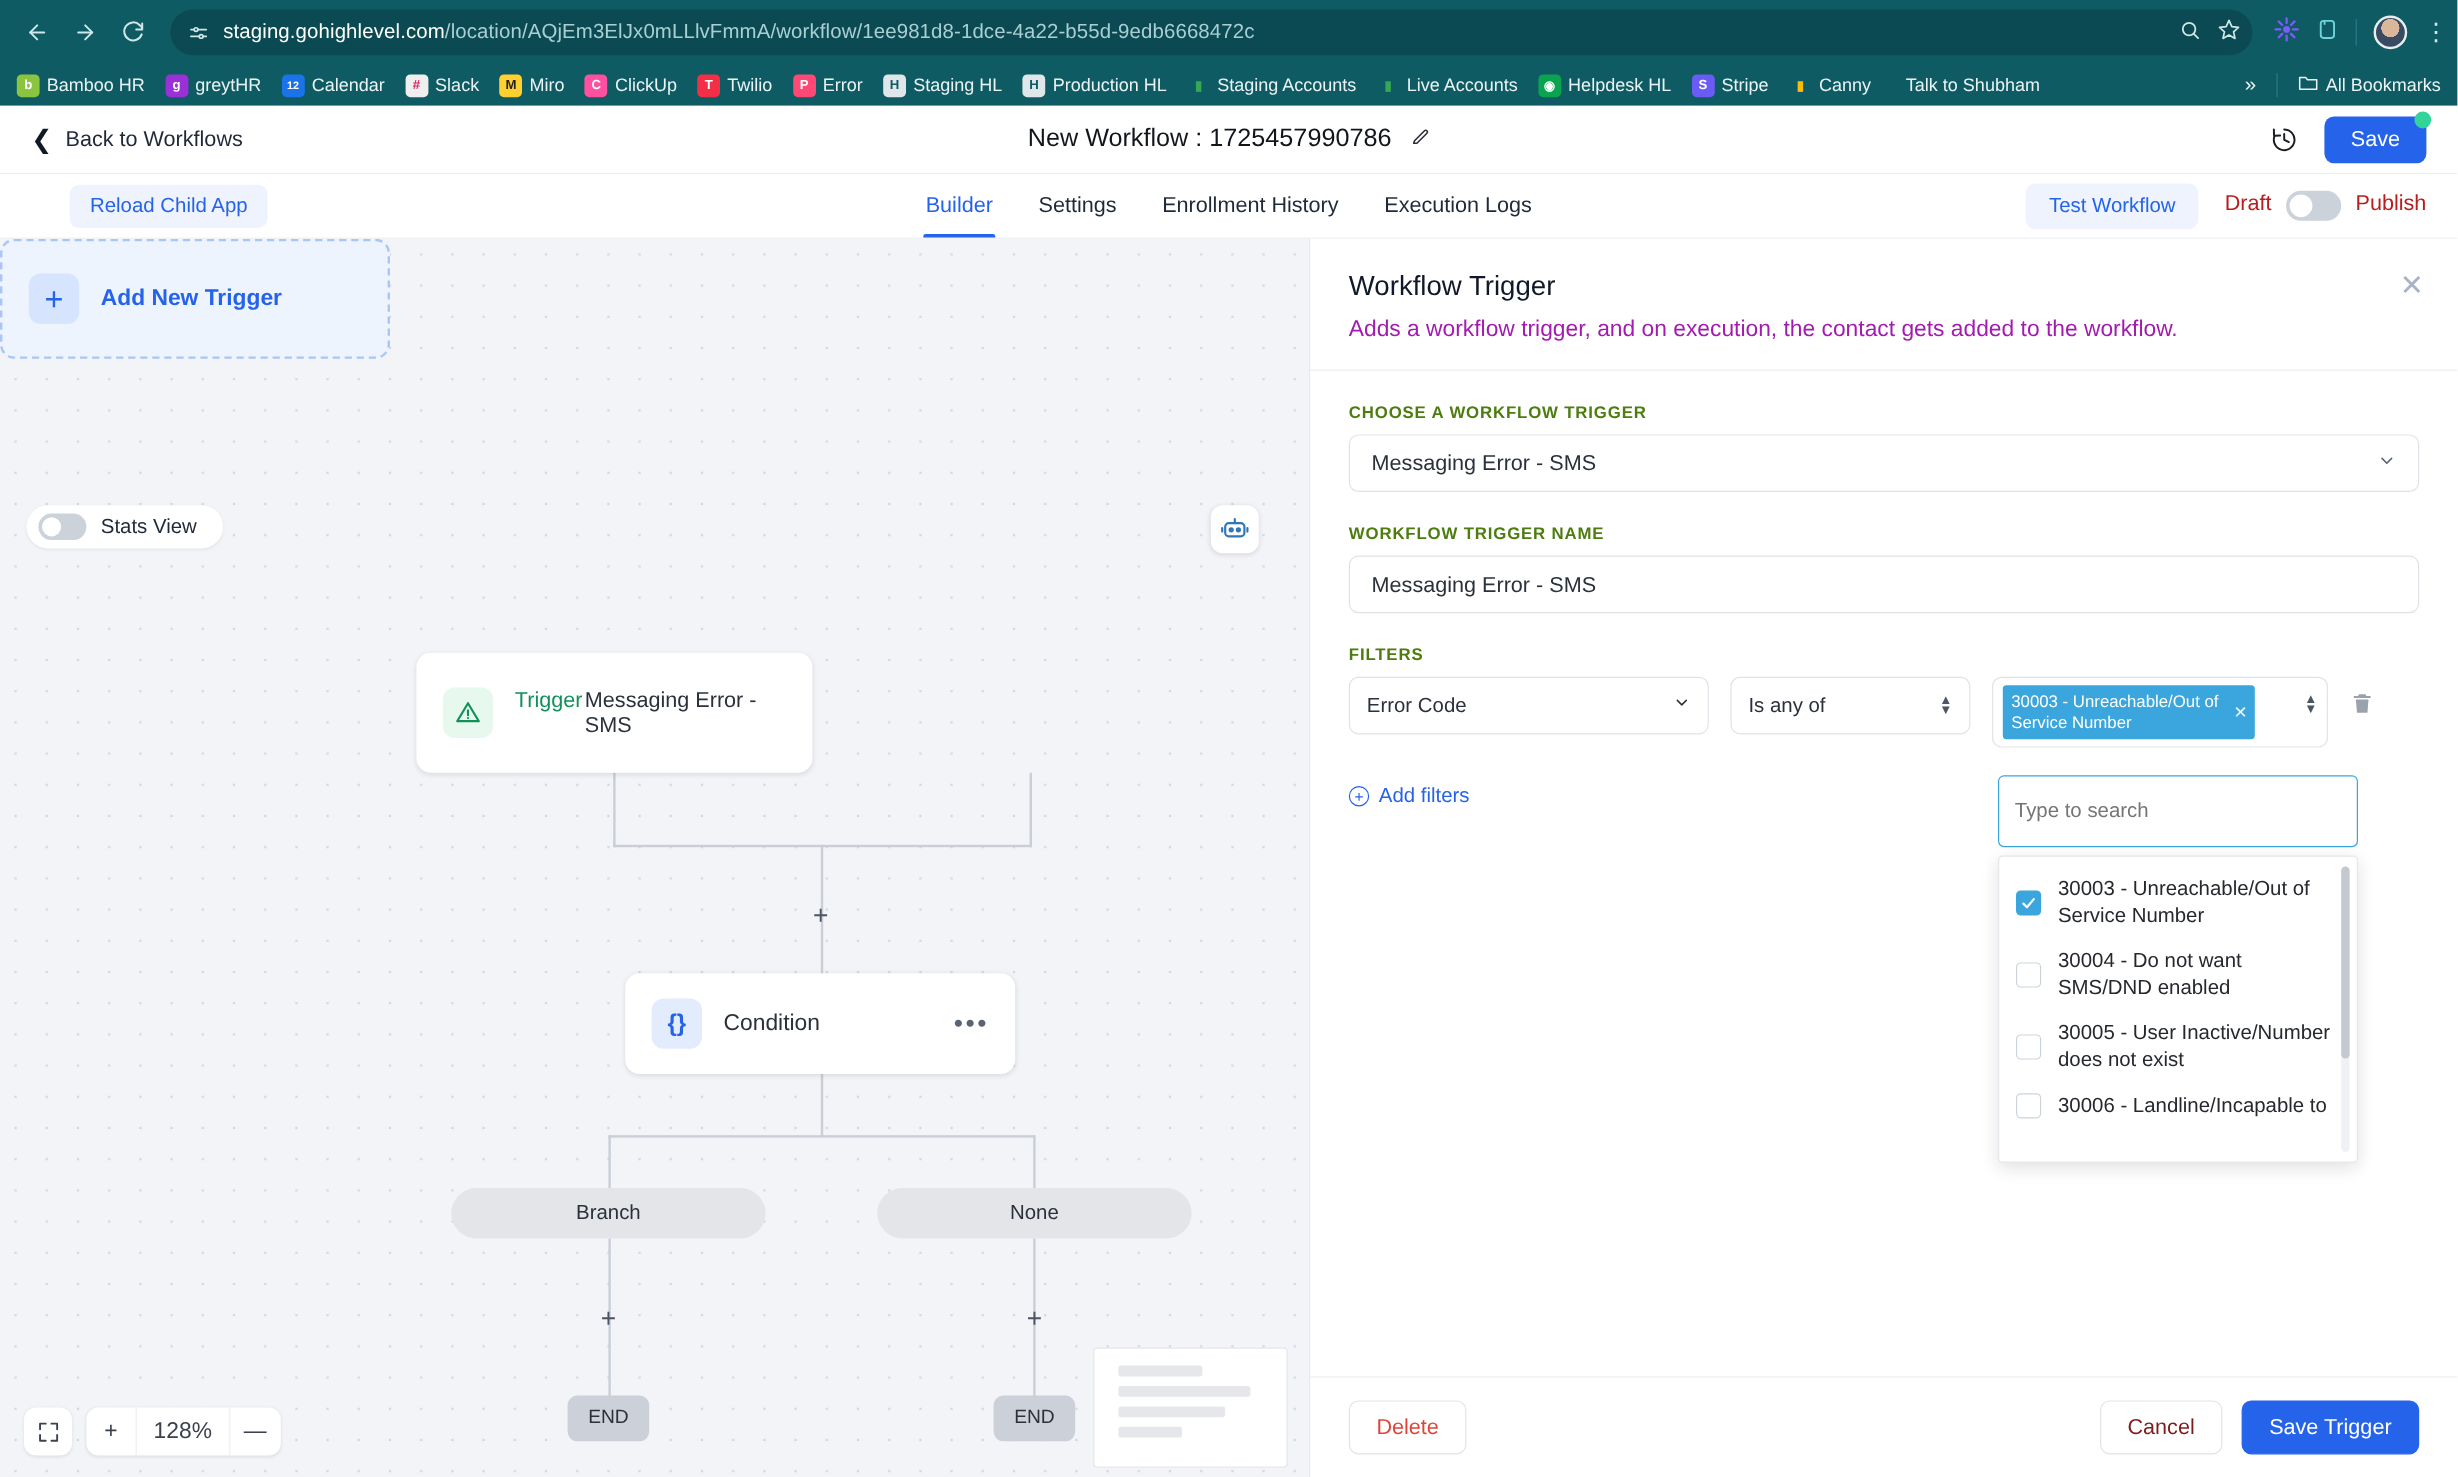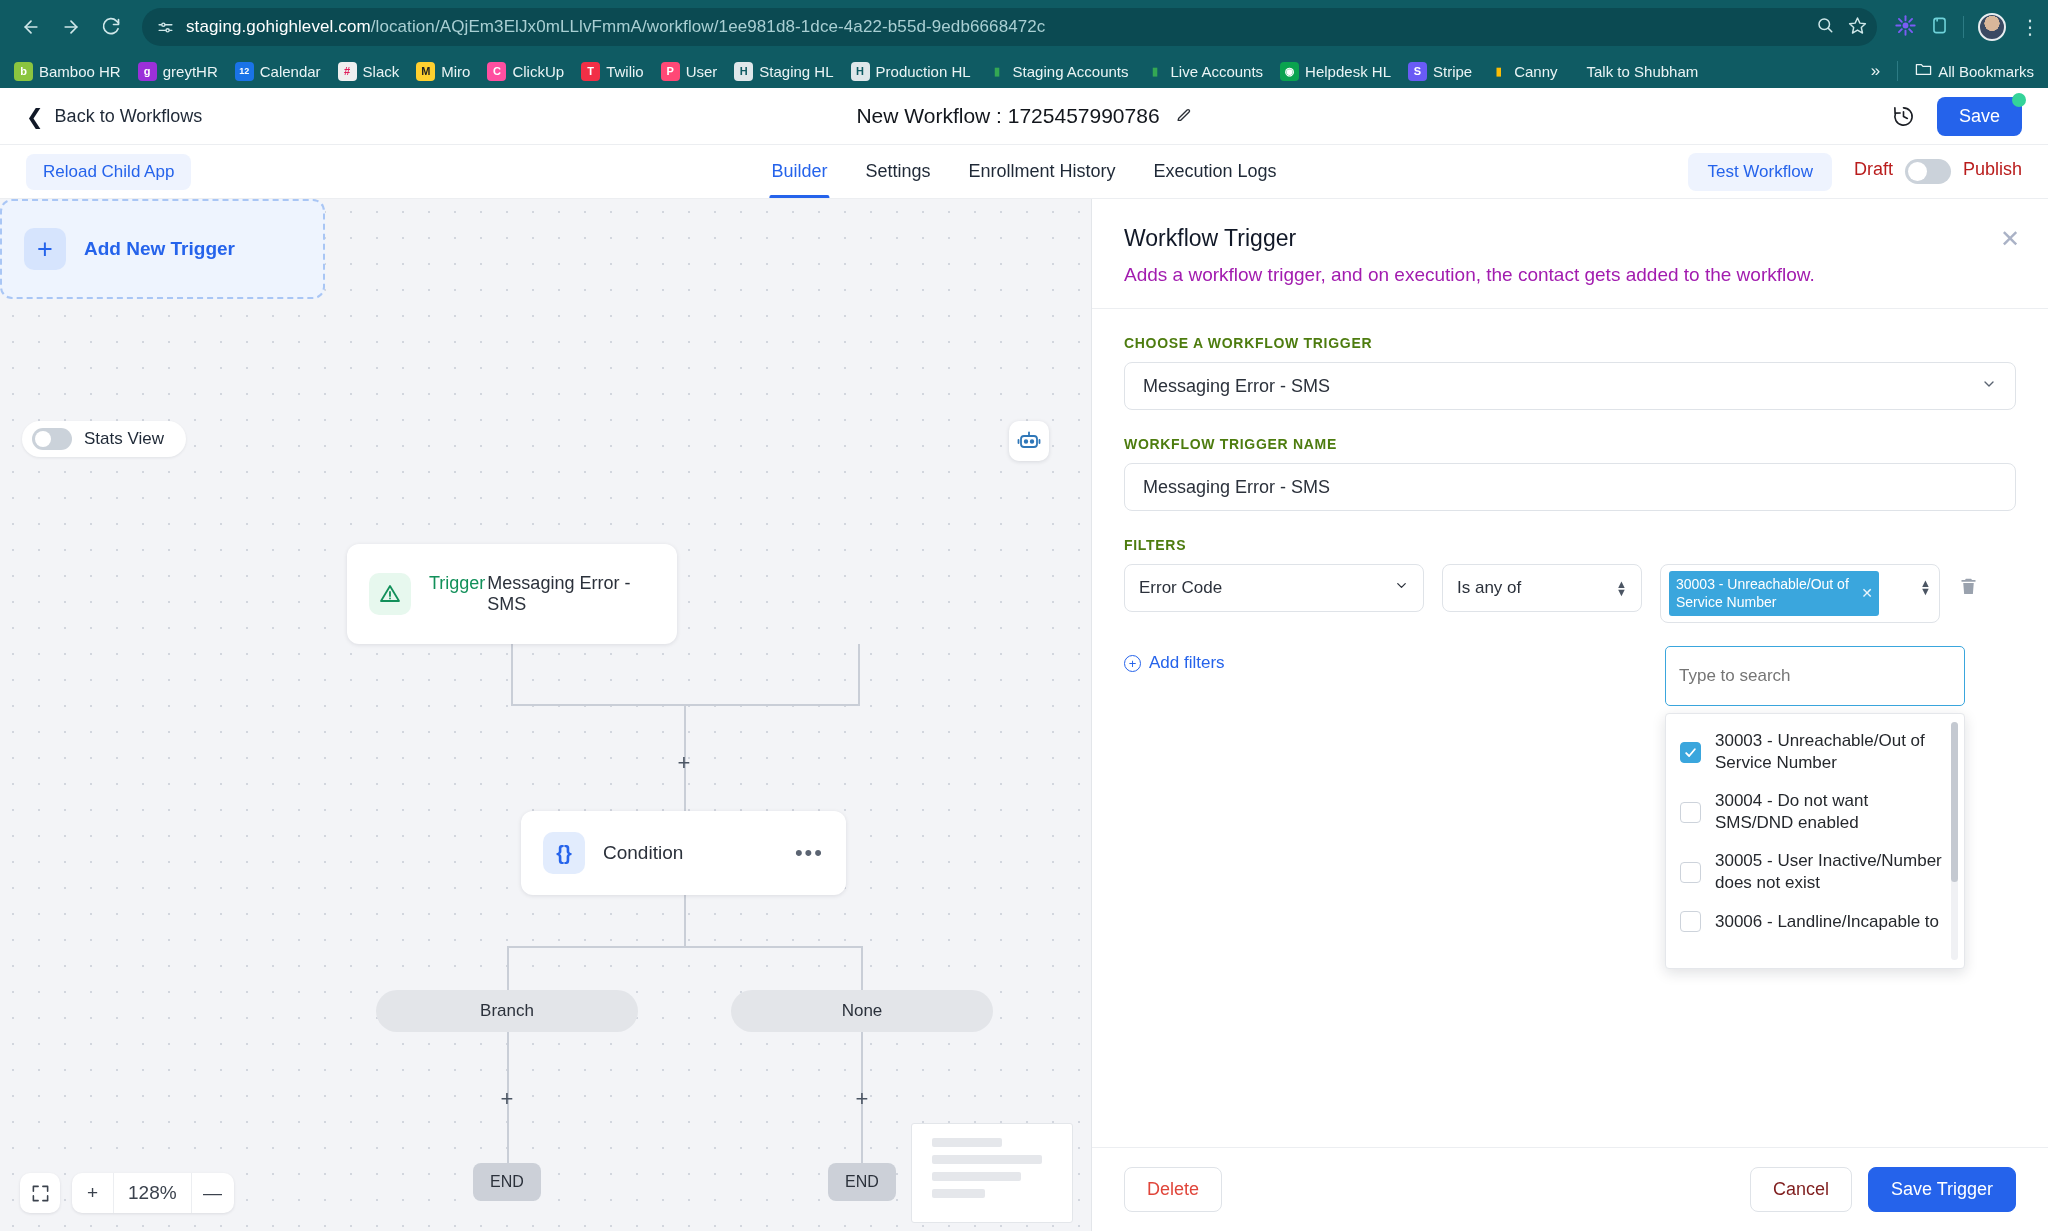--- a/index.html
+++ b/index.html
@@ -138,20 +138,21 @@
     align-items: center;
     padding: 0 26px;
     border-bottom: 1px solid #eceef1;
     position: relative;
   }
   .reload-child {
     background: #eef3fe; color: #2563eb;
     font-size: 17px;
     padding: 8px 17px;
     border-radius: 8px;
+    margin-left: 32px;
   }
   .tabs {
     position: absolute; left: 50%; top: 0;
     transform: translateX(-50%);
     height: 100%;
     display: flex; align-items: center; gap: 34px;
   }
   .tab {
     font-size: 18px; color: #1f2937;
     height: 100%;
@@ -551,21 +552,21 @@
     <div class="bm">
         <span class="bm-ico" style="background:#ff4fa0">C</span>
         <span>ClickUp</span>
       </div>
     <div class="bm">
         <span class="bm-ico" style="background:#f22f46">T</span>
         <span>Twilio</span>
       </div>
     <div class="bm">
         <span class="bm-ico" style="background:#ff4876">P</span>
-        <span>User</span>
+        <span>Error</span>
       </div>
     <div class="bm">
         <span class="bm-ico" style="background:#dfe7ea;color:#0f5b63">H</span>
         <span>Staging HL</span>
       </div>
     <div class="bm">
         <span class="bm-ico" style="background:#dfe7ea;color:#0f5b63">H</span>
         <span>Production HL</span>
       </div>
     <div class="bm">

